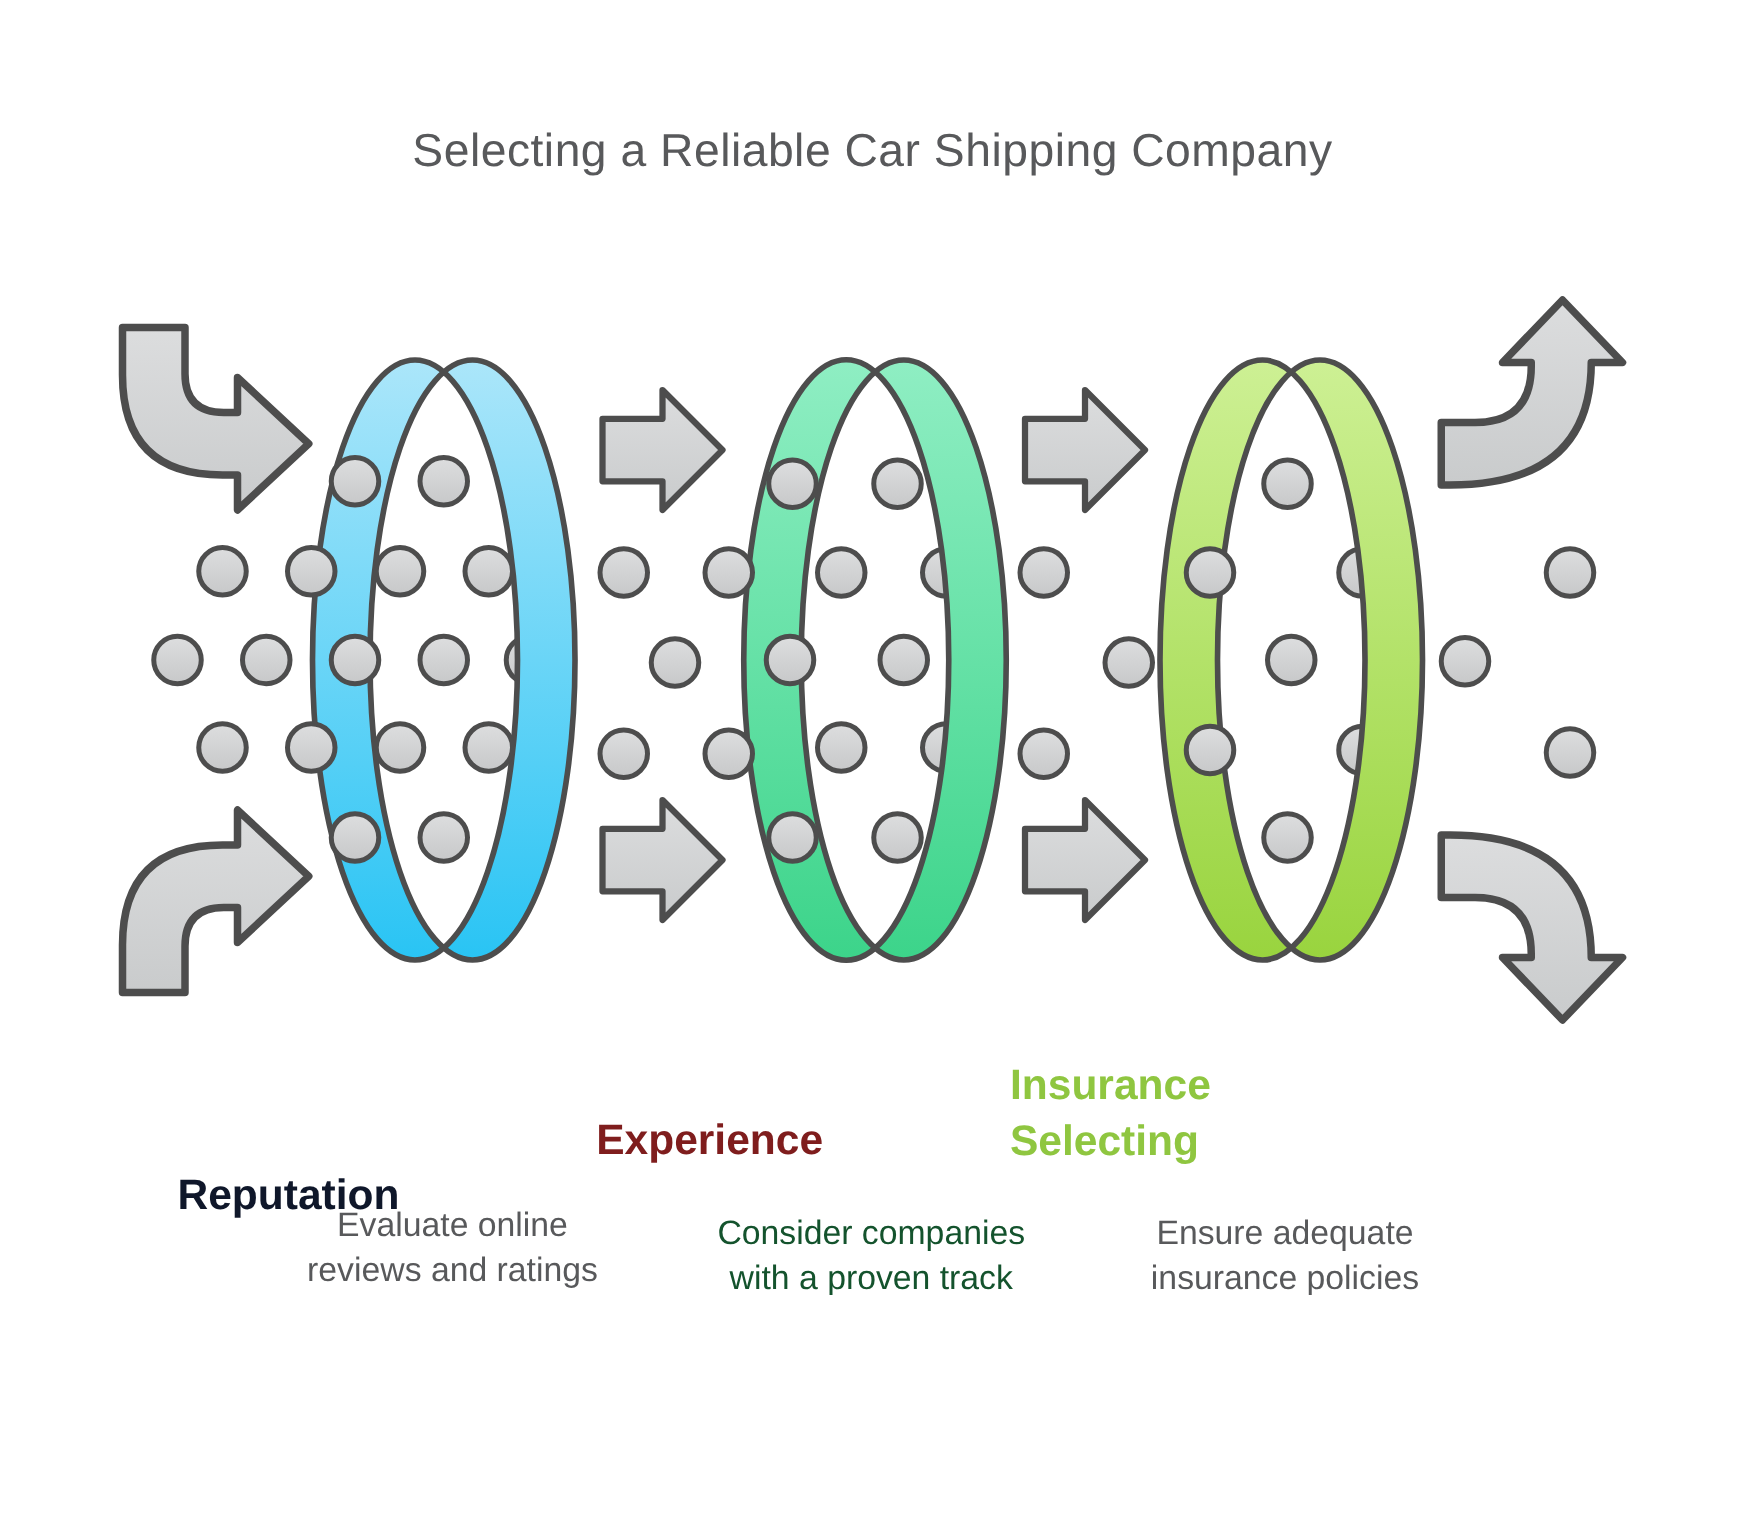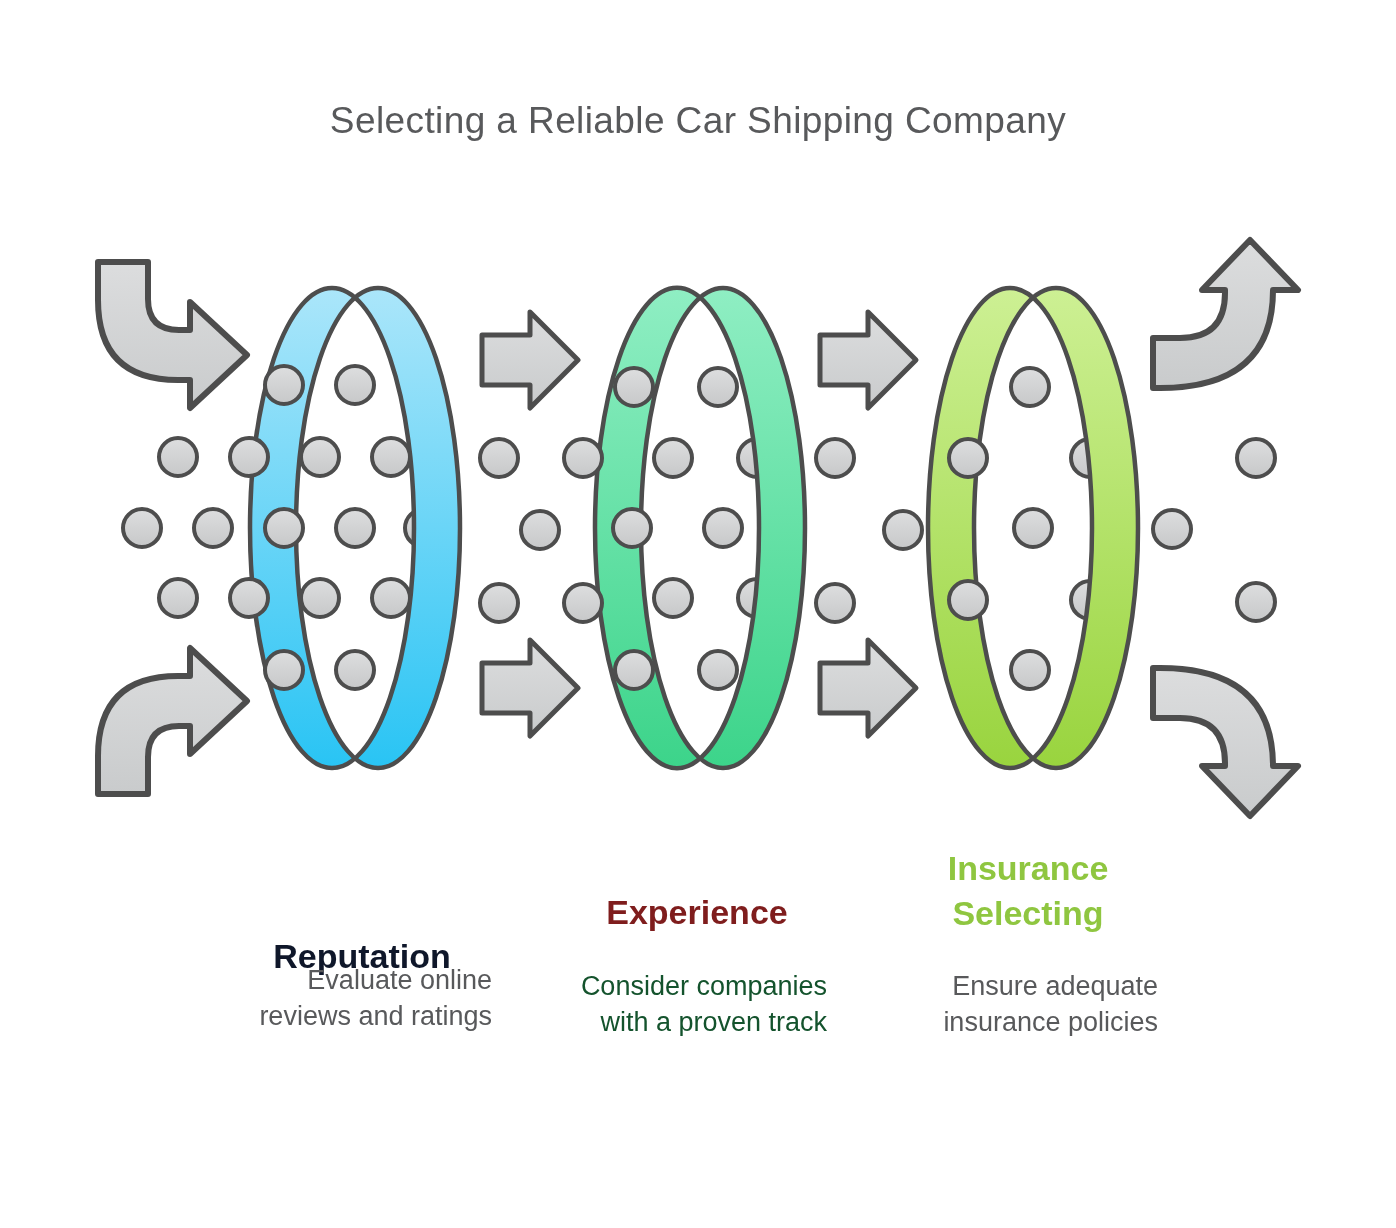--- a/index.html
+++ b/index.html
@@ -13,31 +13,31 @@
   .stage svg{position:absolute;left:0;top:0;}
   .title{
     position:absolute;left:0;right:0;top:100px;
     text-align:center;
     font-size:37px;
     letter-spacing:0.4px;
     font-weight:400;
   }
   .step-label{
     position:absolute;width:440px;
-    text-align:center;
+    text-align:left;
     font-weight:bold;
     font-size:34px;
   }
   .step-label span{display:block;}
   #rep-label{left:142px;top:893px;}
   #exp-label{left:477px;top:893px;}
   #ins-label{left:808px;top:846px;line-height:45px;}
   .step-desc{
     position:absolute;width:260px;
-    text-align:right;
+    text-align:center;
     font-size:27px;
     line-height:36px;
   }
   #rep-desc{left:232px;top:962px;}
   #exp-desc{left:567px;top:968px;}
   #ins-desc{left:898px;top:968px;}
 </style>
 </head>
 <body>
 

